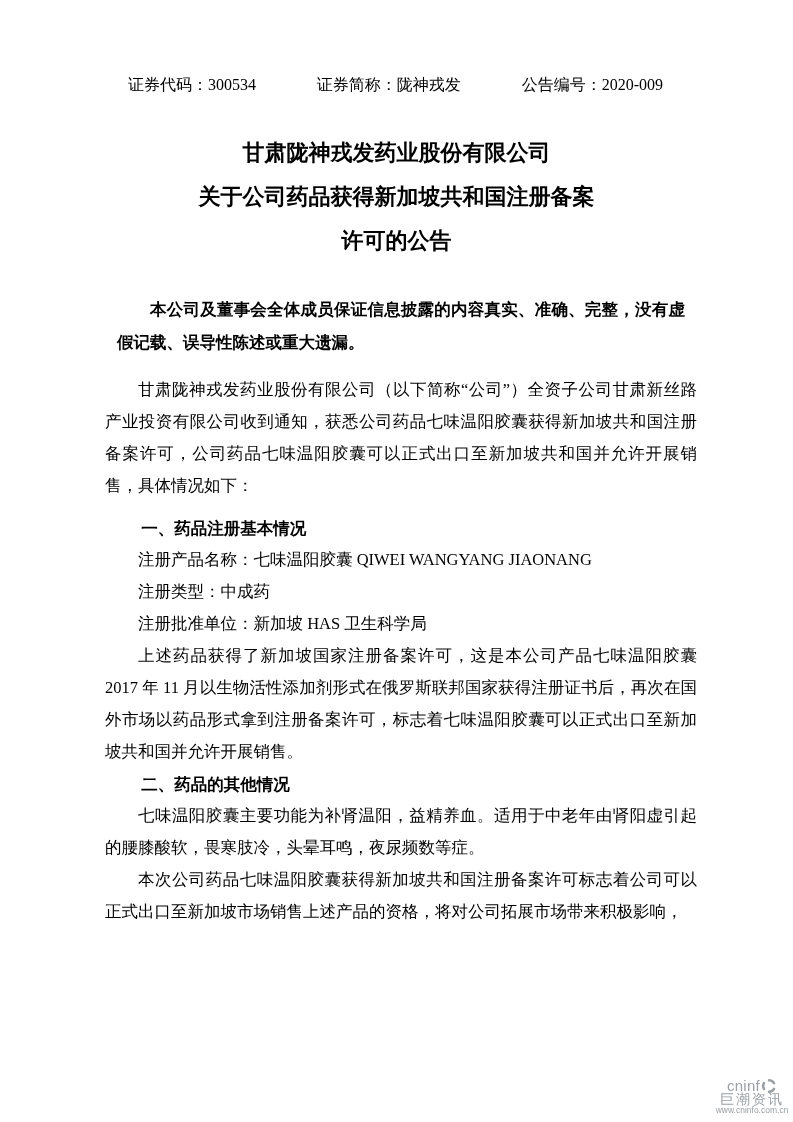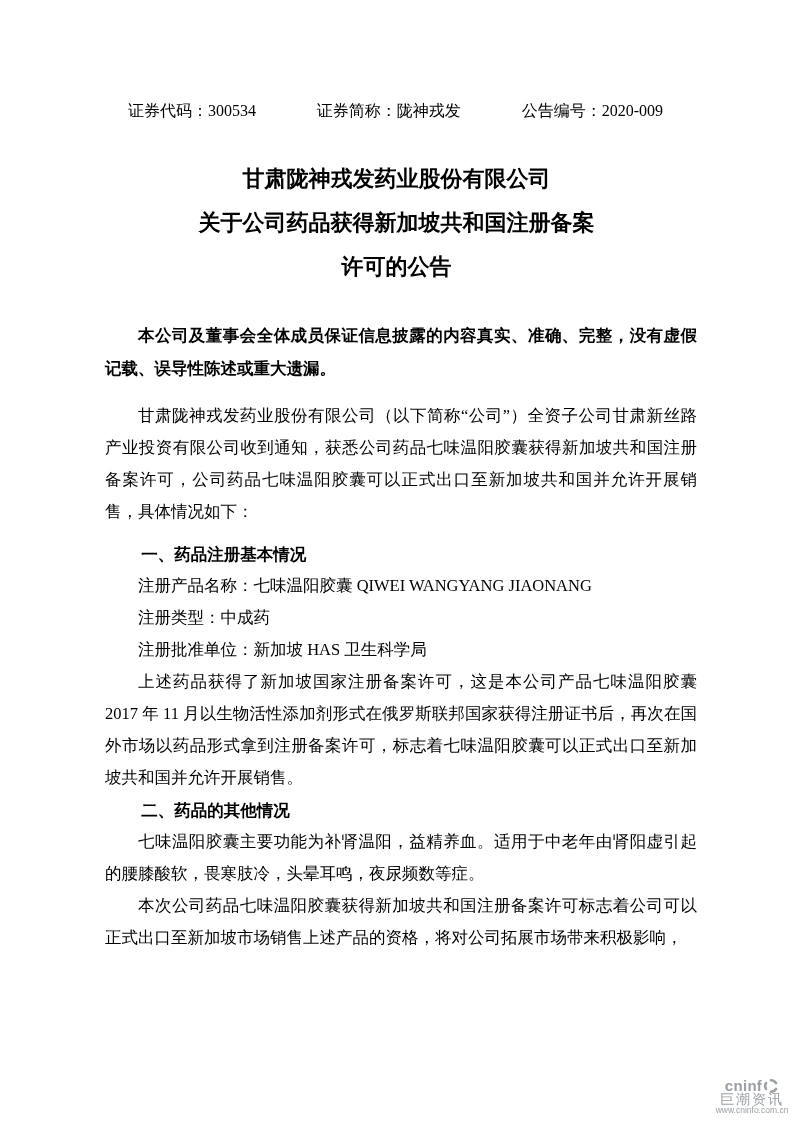--- a/index.html
+++ b/index.html
@@ -11,35 +11,35 @@
     background: #ffffff;
     color: #000000;
     font-family: "Liberation Serif", "DejaVu Serif", serif;
     box-sizing: border-box;
     overflow: hidden;
   }
   .doc-header {
     display: flex;
     justify-content: space-between;
     margin: 0 130px 0 128px;
-    padding-top: 101px;
+    padding-top: 75px;
     font-size: 16px;
     line-height: 20px;
   }
   .doc-title {
     margin: 36px 40px 0;
     font-size: 22px;
     font-weight: 700;
     line-height: 44px;
     text-align: center;
   }
   .title-line { display: block; }
   .content { margin: 0 96px 0 105px; }
   .disclaimer {
-    margin: 30px 0 0;
+    margin: 30px 12px 0;
     font-family: "Liberation Sans", "DejaVu Sans", sans-serif;
     font-weight: 700;
     font-size: 16.5px;
     line-height: 33px;
     text-indent: 2em;
     text-align: justify;
   }
   .para {
     margin: 0;
     font-size: 16.5px;
@@ -73,21 +73,21 @@
     text-align: center;
     user-select: none;
   }
   .logo-row {
     display: flex;
     align-items: center;
     justify-content: center;
     gap: 1px;
     line-height: 16px;
   }
-  .logo-brand { font-size: 15px; font-weight: 700; letter-spacing: 0.3px; }
+  .logo-brand { font-size: 15px; font-weight: 400; letter-spacing: 0.3px; }
   .logo-cn { font-size: 14px; letter-spacing: 2px; line-height: 11px; text-align: center; }
   .logo-url { font-size: 8.5px; line-height: 11px; white-space: nowrap; }
 </style>
 </head>
 <body>
 
 <div class="page">
 
   <div class="doc-header">
     <span>证券代码：300534</span>

